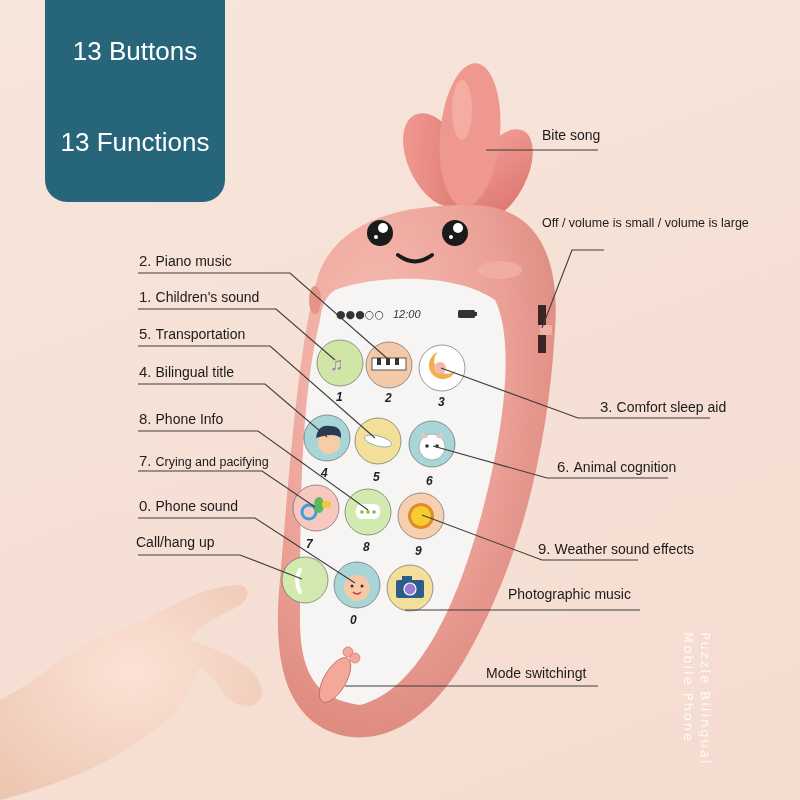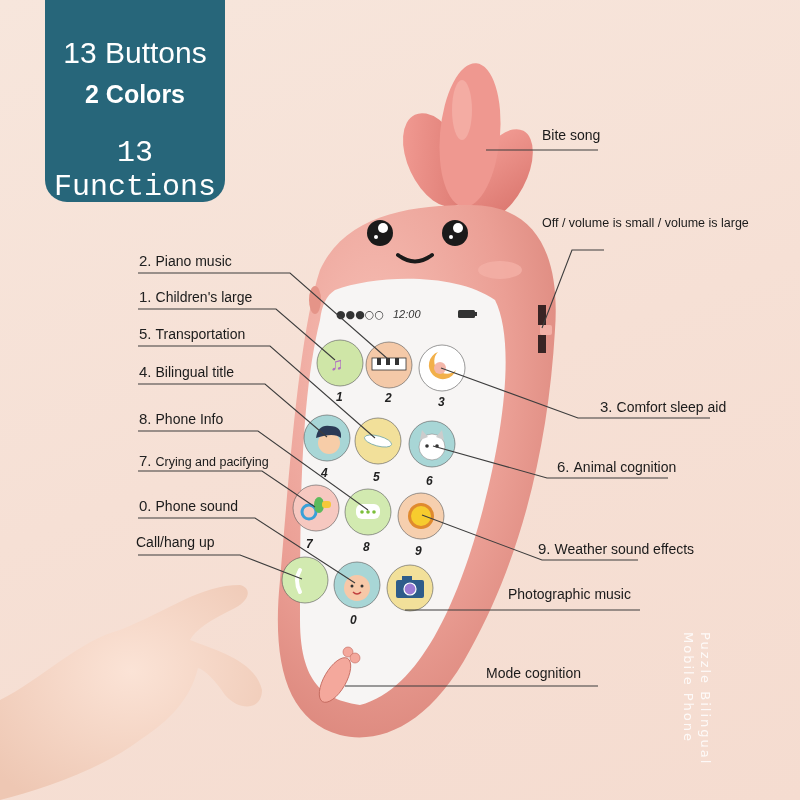--- a/index.html
+++ b/index.html
@@ -6,24 +6,24 @@
   body {
     width:800px; height:800px; overflow:hidden; position:relative;
     background: linear-gradient(160deg, #f7e6dc 0%, #f6e0d5 50%, #f5dcd0 100%);
     font-family: "Liberation Sans", "DejaVu Sans", sans-serif;
   }
   .badge {
     position:absolute; left:45px; top:0; width:180px; height:202px;
     background:#27667a; border-radius:0 0 22px 22px;
     color:#fff; text-align:center;
   }
-  .badge .l { position:absolute; left:0; width:100%; font-size:30px; }
+  .badge .l { position:absolute; left:0; width:100%; font-size:26px; }
   .badge .l1 { top:36px; }
   .badge .l2 { top:80px; font-weight:bold; font-size:25px; }
-  .badge .l3 { top:136px;font-family:Liberation Mono, monospace; }
+  .badge .l3 { top:127px; }
 
   svg.art { position:absolute; left:0; top:0; width:800px; height:800px; }
 
   .lbl { position:absolute; font-size:14px; color:#1a1a1a; white-space:nowrap; }
   .lbl .n { font-size:15px; margin-right:4px; color:#222; }
   .lbl.small { font-size:12.5px; }
 
   .vert {
     position:absolute; left:680px; top:632px; writing-mode:vertical-rl;
     color:#fff; opacity:.85; font-size:13px; letter-spacing:2px; line-height:17px;
@@ -197,29 +197,28 @@
     <polyline points="710,418 578,418 441,368"></polyline>
     <polyline points="668,478 547,478 433,446"></polyline>
     <polyline points="638,560 542,560 422,515"></polyline>
     <polyline points="640,610 405,610"></polyline>
     <polyline points="598,686 345,686"></polyline>
   </g>
 </svg>
 
 <div class="badge">
   <div class="l l1">13 Buttons</div>
-  <div class="l l2">2 Colors</div>
   <div class="l l3">13 Functions</div>
 </div>
 
 <div class="lbl" style="left:139px;top:252px">
   <span class="n">2.</span><span>Piano music</span>
 </div>
 <div class="lbl" style="left:139px;top:288px">
-  <span class="n">1.</span><span>Children's large</span>
+  <span class="n">1.</span><span>Children's sound</span>
 </div>
 <div class="lbl" style="left:139px;top:325px">
   <span class="n">5.</span><span>Transportation</span>
 </div>
 <div class="lbl" style="left:139px;top:363px">
   <span class="n">4.</span><span>Bilingual title</span>
 </div>
 <div class="lbl" style="left:139px;top:410px">
   <span class="n">8.</span><span>Phone Info</span>
 </div>
@@ -245,19 +244,19 @@
 <div class="lbl" style="left:557px;top:458px">
   <span class="n">6.</span><span>Animal cognition</span>
 </div>
 <div class="lbl" style="left:538px;top:540px">
   <span class="n">9.</span><span>Weather sound effects</span>
 </div>
 <div class="lbl" style="left:508px;top:586px">
   <span>Photographic music</span>
 </div>
 <div class="lbl" style="left:486px;top:665px">
-  <span>Mode cognition</span>
+  <span>Mode switchingt</span>
 </div>
 
 <div class="vert">
   <div>Puzzle Bilingual</div>
   <div>Mobile Phone</div>
 </div>
 
 </body></html>

